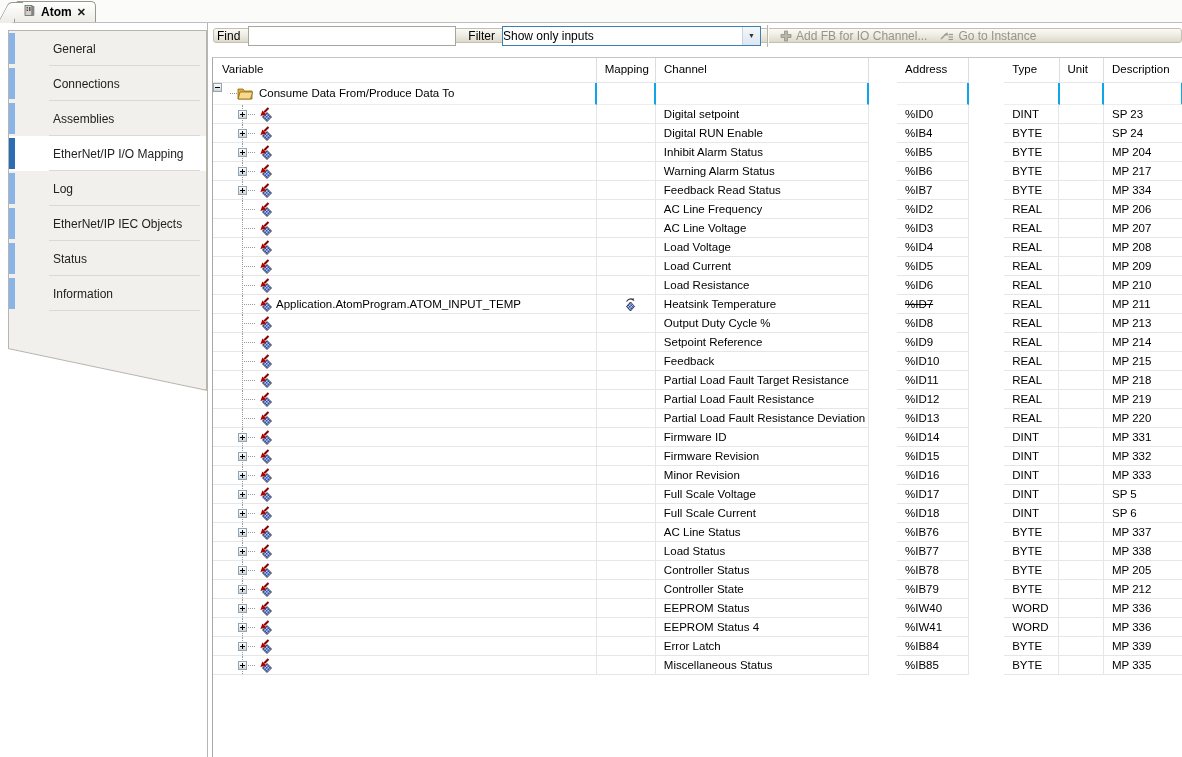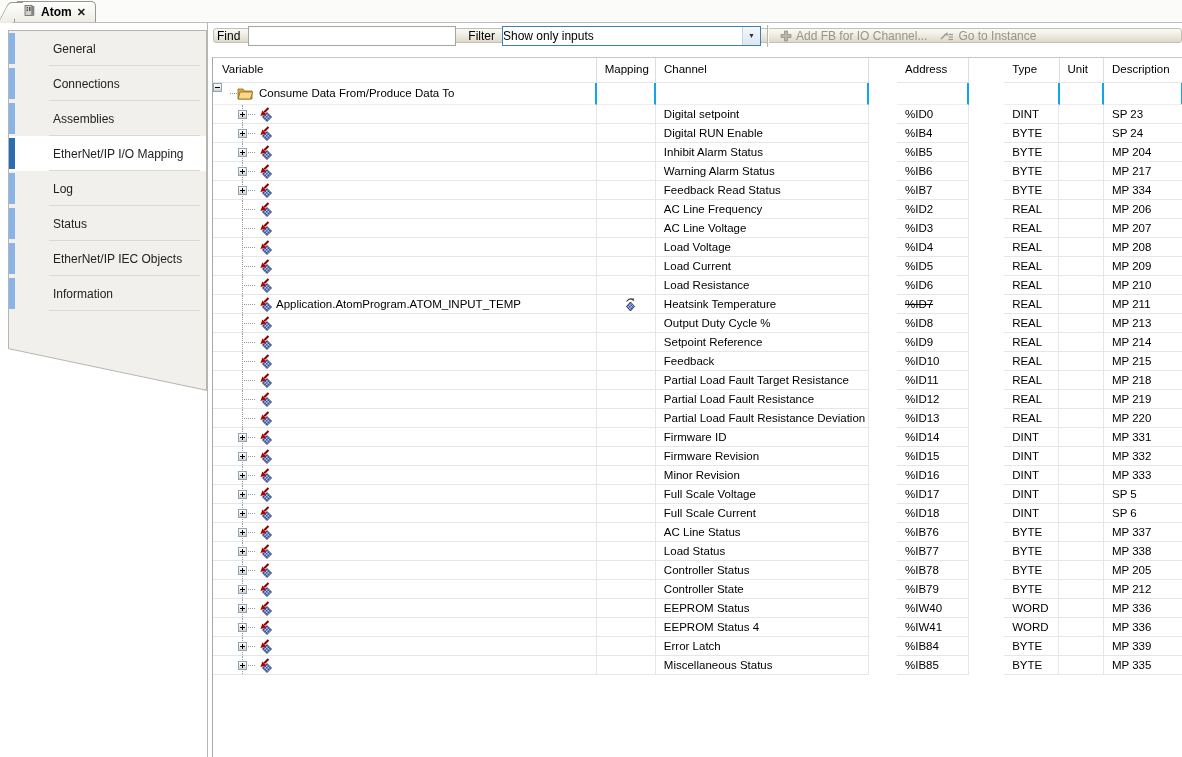--- a/index.html
+++ b/index.html
@@ -145,25 +145,25 @@
 
   <div class="side-item selected">
     <span class="lbl">EtherNet/IP I/O Mapping</span>
   </div>
 
   <div class="side-item">
     <span class="lbl">Log</span>
   </div>
 
   <div class="side-item">
+    <span class="lbl">EtherNet/IP IEC Objects</span>
+  </div>
+
+  <div class="side-item">
     <span class="lbl">Status</span>
-  </div>
-
-  <div class="side-item">
-    <span class="lbl">EtherNet/IP IEC Objects</span>
   </div>
 
   <div class="side-item">
     <span class="lbl">Information</span>
   </div>
 </div>
 <div class="sidebar-slant"></div>
 
 <div class="toolbar">
   <span class="tb-label">Find</span>

